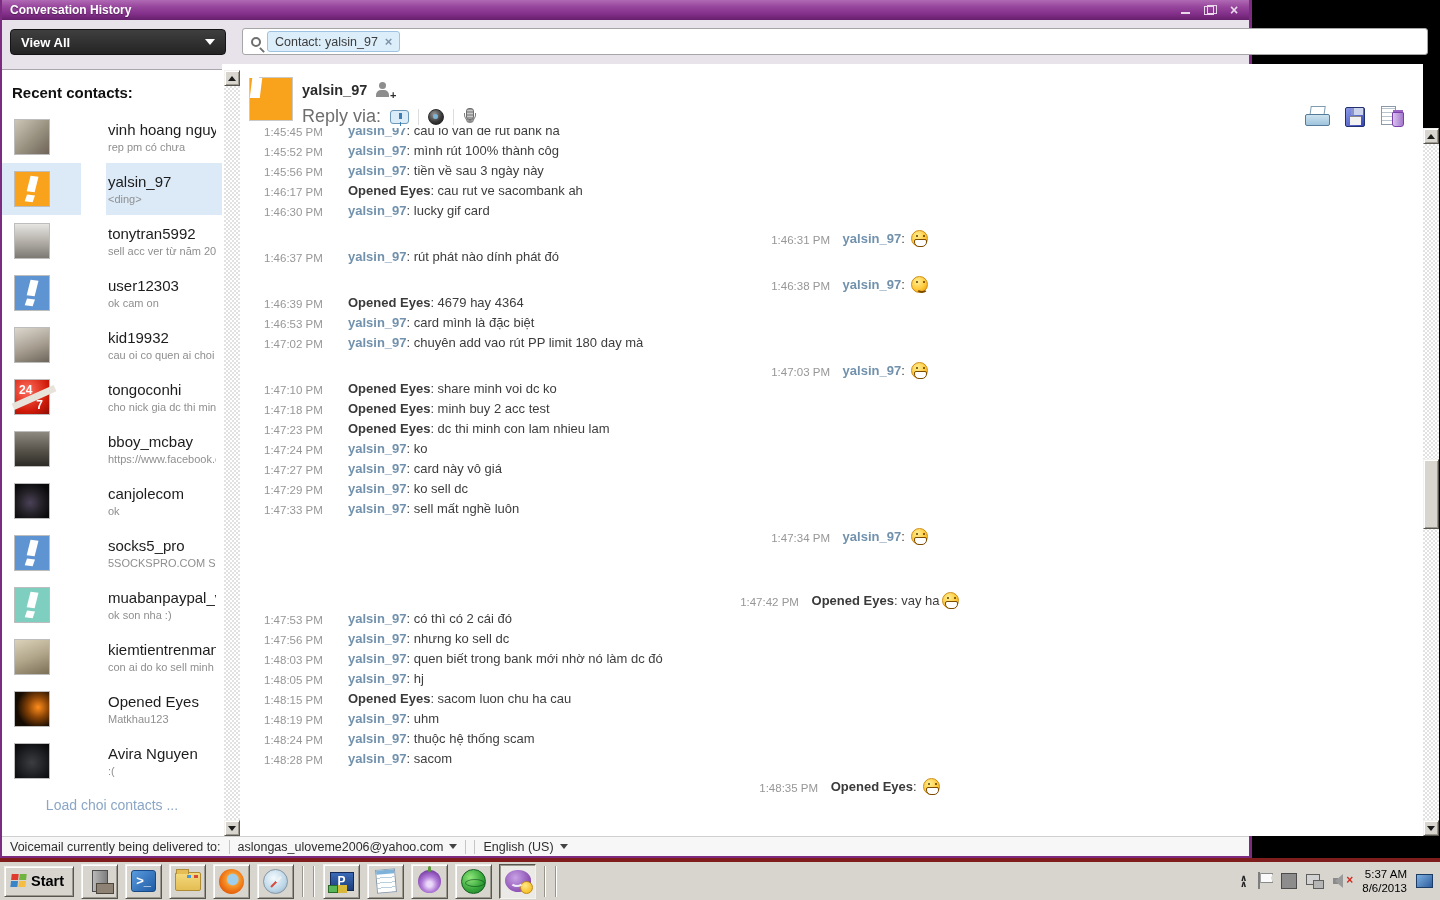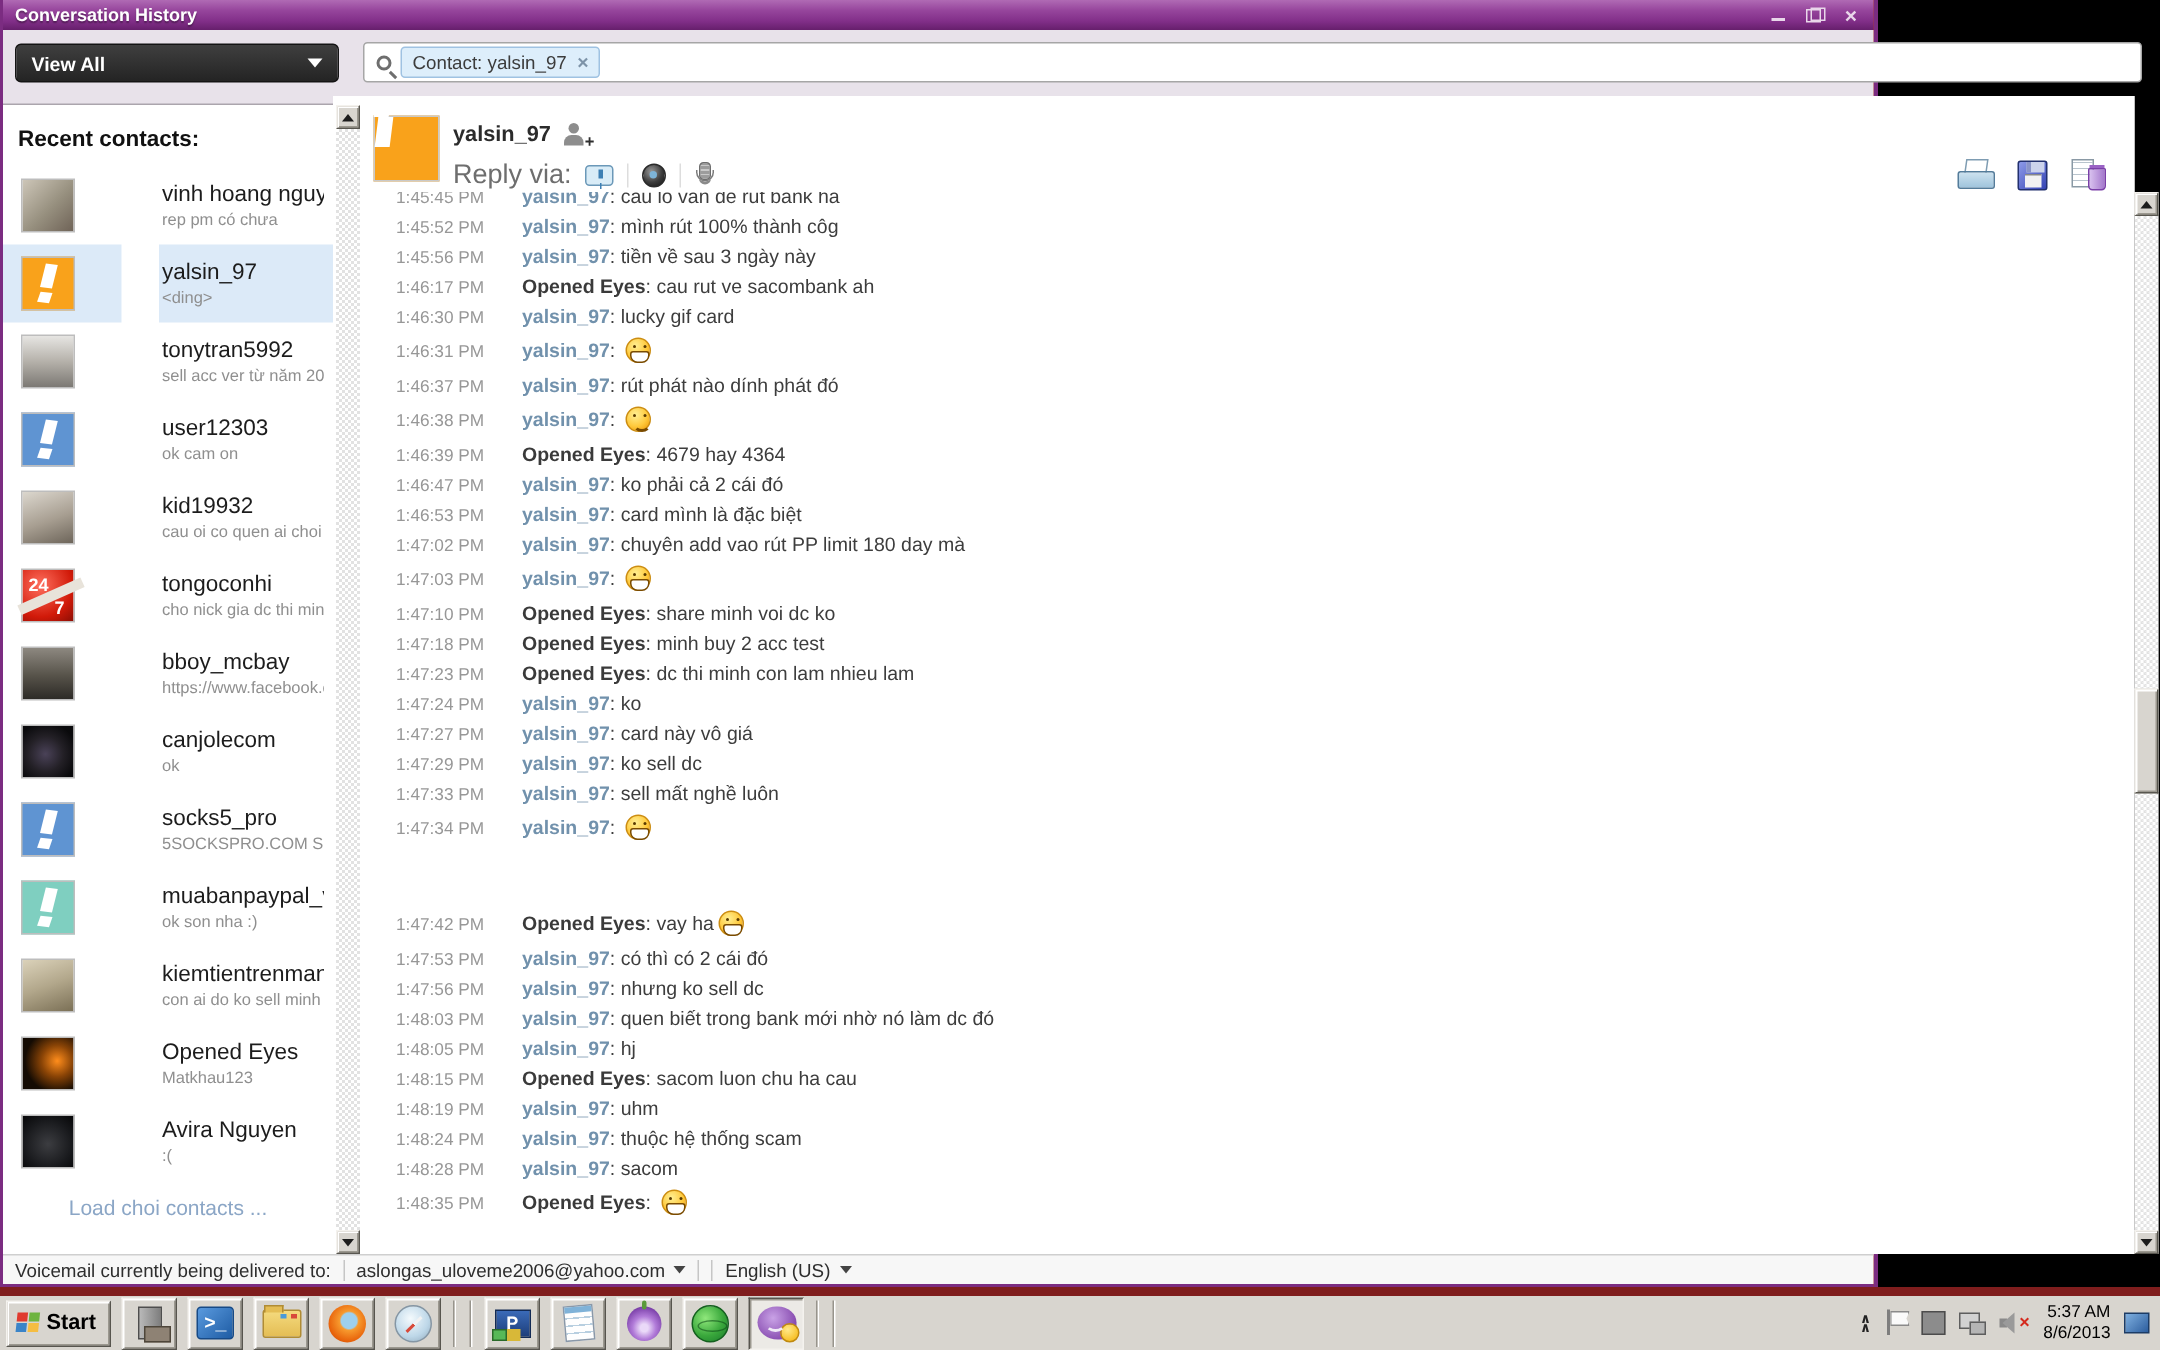--- a/index.html
+++ b/index.html
@@ -117,21 +117,21 @@
   .ic-save::after { content:""; position:absolute; left:4px; bottom:1px; width:11px; height:8px; background:#f2f2f2; border-top:1px solid #888; }
   .ic-del { width:24px; height:21px; position:relative; cursor:pointer; }
   .ic-del::before { content:""; position:absolute; left:0; top:0; width:13px; height:17px; background:
       repeating-linear-gradient(0deg,#fff 0 3px,#b9c4cd 3px 4px); border:1px solid #8a99a5; }
   .ic-del::after { content:""; position:absolute; right:1px; bottom:0; width:10px; height:13px;
       background:linear-gradient(90deg,#d9c2ef,#a478cc); border:1px solid #7a3fa8; border-radius:1px 1px 3px 3px; box-shadow:0 -3px 0 -1px #9a62c4; }
 
   
   .msgs { position:absolute; left:0; top:64px; right:0; height:708px; overflow:hidden; }
   .mrow { height:20px; line-height:20px; white-space:nowrap; font-size:13px; }
-  .mrow.emo-row { height:26px; line-height:26px; }
+  .mrow.emo-row { height:26px; line-height:36px;text-align:center; }
   .mtime { display:inline-block; width:84px; margin-left:24px; font-size:11.5px; color:#979797; vertical-align:middle; }
   .msender { font-weight:bold; margin-left:0; }
   .msender.peer { color:#7191ac; }
   .msender.self { color:#3a3a3a; }
   .mtext { color:#3d3d3d; }
   .emo { display:inline-block; width:17px; height:17px; border-radius:50%;
          background:radial-gradient(circle at 38% 30%,#ffef92,#ffc93c 55%,#f0a00e 88%);
          border:1px solid #cc8d12; position:relative; vertical-align:-4px; margin-left:3px; }
   .emo::before { content:""; position:absolute; top:4px; left:4px; width:2px; height:2px; background:#5a3a00; border-radius:50%; box-shadow:7px 0 0 #5a3a00; }
   .emo.grin::after { content:""; position:absolute; left:2px; top:8px; width:11px; height:6px; background:#fff; border:1px solid #7a4b00; border-radius:2px 2px 5px 5px; }
@@ -148,21 +148,21 @@
   
   .statusbar { position:absolute; left:0; top:836px; right:0; height:20px; background:#f7f7f7; border-top:1px solid #cfcfcf;
                display:flex; align-items:center; font-size:12.5px; color:#2e2e2e; }
   .statusbar .sdiv { width:1px; height:14px; background:#c6c6c6; margin:0 8px; }
   .sb-label { margin-left:8px; }
   .sb-drop { display:flex; align-items:center; gap:6px; cursor:pointer; }
   .caret-down-d { width:0; height:0; border-left:4px solid transparent; border-right:4px solid transparent; border-top:5px solid #444; }
   .bottom-border { position:absolute; left:0; top:856px; right:0; height:2px; background:#7b2c81; }
 
   
-  .taskbar { position:absolute; left:0; top:858px; width:1440px; height:42px; background:#d8d5cf; border-top:6px solid #7f1d1d;
+  .taskbar { position:absolute; left:0; top:858px; width:1440px; height:42px; background:#d8d5cf; border-top:4px solid #7f1d1d;
              display:flex; align-items:center; padding:0 4px; gap:7px; }
   .bevel-out { border:1px solid; border-color:#f4f2ee #57554e #57554e #f4f2ee; box-shadow:inset 1px 1px 0 #fff, inset -1px -1px 0 #9b988f; }
   .bevel-in  { border:1px solid; border-color:#57554e #f4f2ee #f4f2ee #57554e; box-shadow:inset 1px 1px 0 #9b988f; background:#ecebe7; }
   .start-btn { height:31px; padding:0 9px 0 6px; display:flex; align-items:center; gap:5px; background:#d8d5cf; cursor:pointer; }
   .start-label { font-weight:bold; font-size:14.5px; color:#000; }
   .winflag { width:15px; height:14px; display:grid; grid-template-columns:7px 7px; grid-template-rows:6px 6px; gap:1px; transform:skewX(-6deg); }
   .winflag i { display:block; }
   .wf-r { background:#e03a2f; } .wf-g { background:#6eb43f; } .wf-b { background:#3a84c8; } .wf-y { background:#f5bd42; }
   .ql { width:37px; height:35px; background:#d8d5cf; display:flex; align-items:center; justify-content:center; cursor:pointer; flex:none; }
   .ql.pressed { background:#eceae6; }
@@ -381,21 +381,20 @@
         <div style="margin-top:-7px;">
             <div class="mrow"><span class="mtime">1:45:45 PM</span><span class="msender peer">yalsin_97</span><span class="mtext">: cau lo van de rut bank ha</span></div>
             <div class="mrow"><span class="mtime">1:45:52 PM</span><span class="msender peer">yalsin_97</span><span class="mtext">: mình rút 100% thành côg</span></div>
             <div class="mrow"><span class="mtime">1:45:56 PM</span><span class="msender peer">yalsin_97</span><span class="mtext">: tiền về sau 3 ngày này</span></div>
             <div class="mrow"><span class="mtime">1:46:17 PM</span><span class="msender self">Opened Eyes</span><span class="mtext">: cau rut ve sacombank ah</span></div>
             <div class="mrow"><span class="mtime">1:46:30 PM</span><span class="msender peer">yalsin_97</span><span class="mtext">: lucky gif card</span></div>
             <div class="mrow emo-row"><span class="mtime">1:46:31 PM</span><span class="msender peer">yalsin_97</span><span class="mtext">: </span><span class="emo grin"></span></div>
             <div class="mrow"><span class="mtime">1:46:37 PM</span><span class="msender peer">yalsin_97</span><span class="mtext">: rút phát nào dính phát đó</span></div>
             <div class="mrow emo-row"><span class="mtime">1:46:38 PM</span><span class="msender peer">yalsin_97</span><span class="mtext">: </span><span class="emo smile"></span></div>
             <div class="mrow"><span class="mtime">1:46:39 PM</span><span class="msender self">Opened Eyes</span><span class="mtext">: 4679 hay 4364</span></div>
-            <div class="mrow"><span class="mtime">1:46:47 PM</span><span class="msender peer">yalsin_97</span><span class="mtext">: ko phải cả 2 cái đó</span></div>
             <div class="mrow"><span class="mtime">1:46:53 PM</span><span class="msender peer">yalsin_97</span><span class="mtext">: card mình là đặc biệt</span></div>
             <div class="mrow"><span class="mtime">1:47:02 PM</span><span class="msender peer">yalsin_97</span><span class="mtext">: chuyên add vao rút PP limit 180 day mà</span></div>
             <div class="mrow emo-row"><span class="mtime">1:47:03 PM</span><span class="msender peer">yalsin_97</span><span class="mtext">: </span><span class="emo grin"></span></div>
             <div class="mrow"><span class="mtime">1:47:10 PM</span><span class="msender self">Opened Eyes</span><span class="mtext">: share minh voi dc ko</span></div>
             <div class="mrow"><span class="mtime">1:47:18 PM</span><span class="msender self">Opened Eyes</span><span class="mtext">: minh buy 2 acc test</span></div>
             <div class="mrow"><span class="mtime">1:47:23 PM</span><span class="msender self">Opened Eyes</span><span class="mtext">: dc thi minh con lam nhieu lam</span></div>
             <div class="mrow"><span class="mtime">1:47:24 PM</span><span class="msender peer">yalsin_97</span><span class="mtext">: ko</span></div>
             <div class="mrow"><span class="mtime">1:47:27 PM</span><span class="msender peer">yalsin_97</span><span class="mtext">: card này vô giá</span></div>
             <div class="mrow"><span class="mtime">1:47:29 PM</span><span class="msender peer">yalsin_97</span><span class="mtext">: ko sell dc</span></div>
             <div class="mrow"><span class="mtime">1:47:33 PM</span><span class="msender peer">yalsin_97</span><span class="mtext">: sell mất nghề luôn</span></div>

